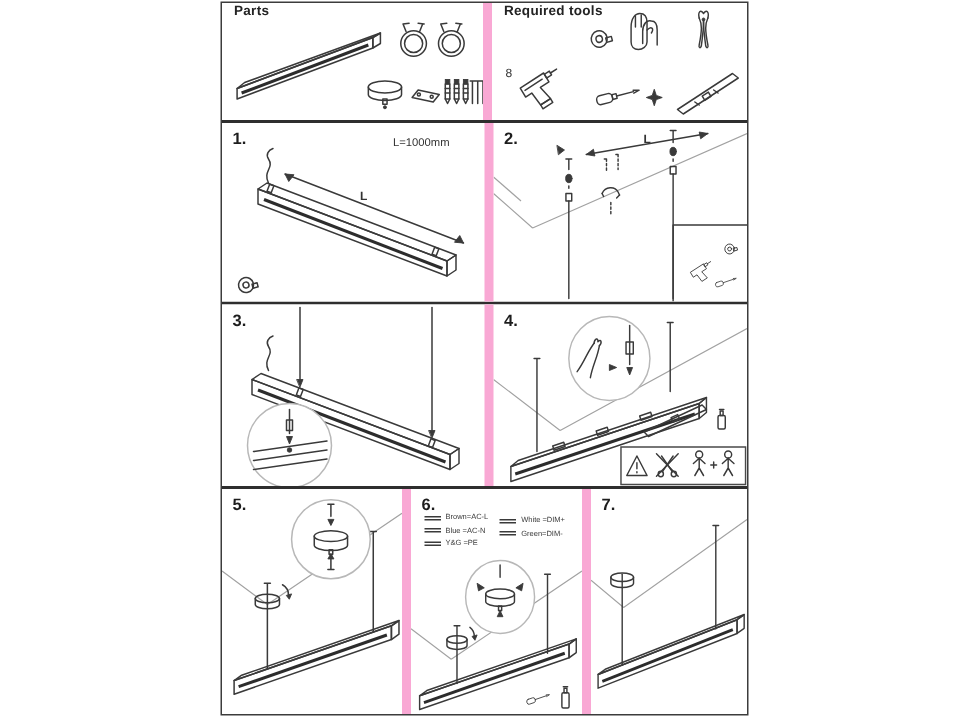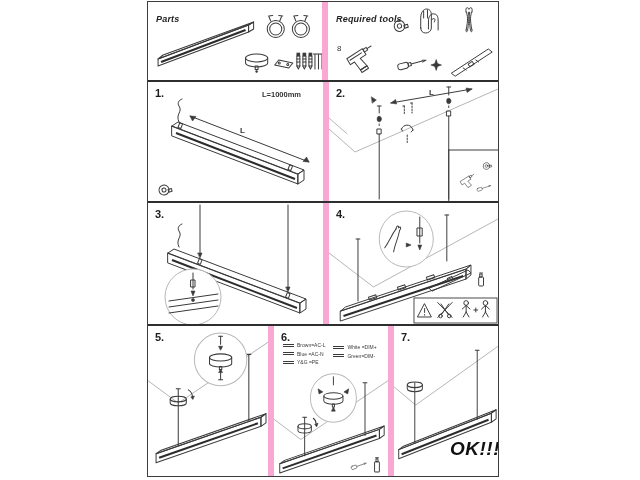--- a/index.html
+++ b/index.html
@@ -15,24 +15,24 @@
   .row-d { height:150px; }
   .panel { position:relative; background:#fff; overflow:hidden; }
   .panel + .panel { border-left:6px solid #f9a8d4; }
   .p-parts { width:174px; }
   .p-tools { width:176px; }
   .p-s1, .p-s3 { width:175px; }
   .p-s2, .p-s4 { width:175px; }
   .p-s5, .p-s6 { width:120px; }
   .p-s7 { width:110px; }
   .panel svg { position:absolute; left:0; top:0; width:100%; height:100%; }
-  .panel-title { position:absolute; left:8px; top:12px; font-size:9px; font-weight:bold;
-                 font-style:italic; color:#232323; letter-spacing:0.2px; }
+  .panel-title { position:absolute; left:8px; top:0; font-size:9px; font-weight:bold;
+                 color:#232323; letter-spacing:0.2px; }
   .step-num { position:absolute; left:7px; top:5px; font-size:11px; font-weight:bold; color:#1d1d1d; }
-  .len-note { position:absolute; left:114px; top:8px; font-size:7.5px; font-weight:bold; color:#333; }
+  .len-note { position:absolute; left:114px; top:8px; font-size:7.5px; font-weight:normal; color:#333; }
   .dim-l1 { position:absolute; left:92px; top:44px; font-size:8px; font-weight:bold; color:#333; }
   .dim-l2 { position:absolute; left:100px; top:6px; font-size:8px; font-weight:bold; color:#333; }
   .drill-size { position:absolute; left:9px; top:42px; font-size:8px; color:#333; }
   .legend { position:absolute; top:16px; left:9px; display:flex; gap:8px; }
   .legend-col { display:flex; flex-direction:column; gap:2.5px; }
   .legend-col.right { margin-top:2px; }
   .legend-row { display:flex; align-items:center; gap:3px; }
   .legend-line { width:11px; height:3px; border-top:1px solid #3a3a3a; border-bottom:1px solid #3a3a3a; }
   .legend-text { font-size:5px; color:#3a3a3a; white-space:nowrap; letter-spacing:0; }
   .ok-label { position:absolute; left:38px; top:112px; width:68px; text-align:right;
@@ -442,21 +442,20 @@
           <g>
             <rect class="ink" x="105" y="134" width="5" height="10" rx="1"></rect>
             <rect class="ink" x="106.5" y="131" width="2" height="3"></rect>
             <path class="ink" d="M106 130 L109 130"></path>
           </g>
         </svg>
       </div>
 
       <div class="panel p-s7">
         <div class="step-num">7.</div>
-        <div class="ok-label">OK!!!</div>
         <svg viewBox="0 0 110 148" preserveAspectRatio="none">
           <g>
             <path class="guide" d="M0 60 L23 78 M23 78 L110 20"></path>
           </g>
           <g class="ink">
             <path d="M22 56 L22 116"></path>
             <path d="M88 24 L88 92 M86 24 L90 24"></path>
           </g>
           <g>
             <ellipse class="ink" cx="22" cy="58" rx="8" ry="2.8"></ellipse>

